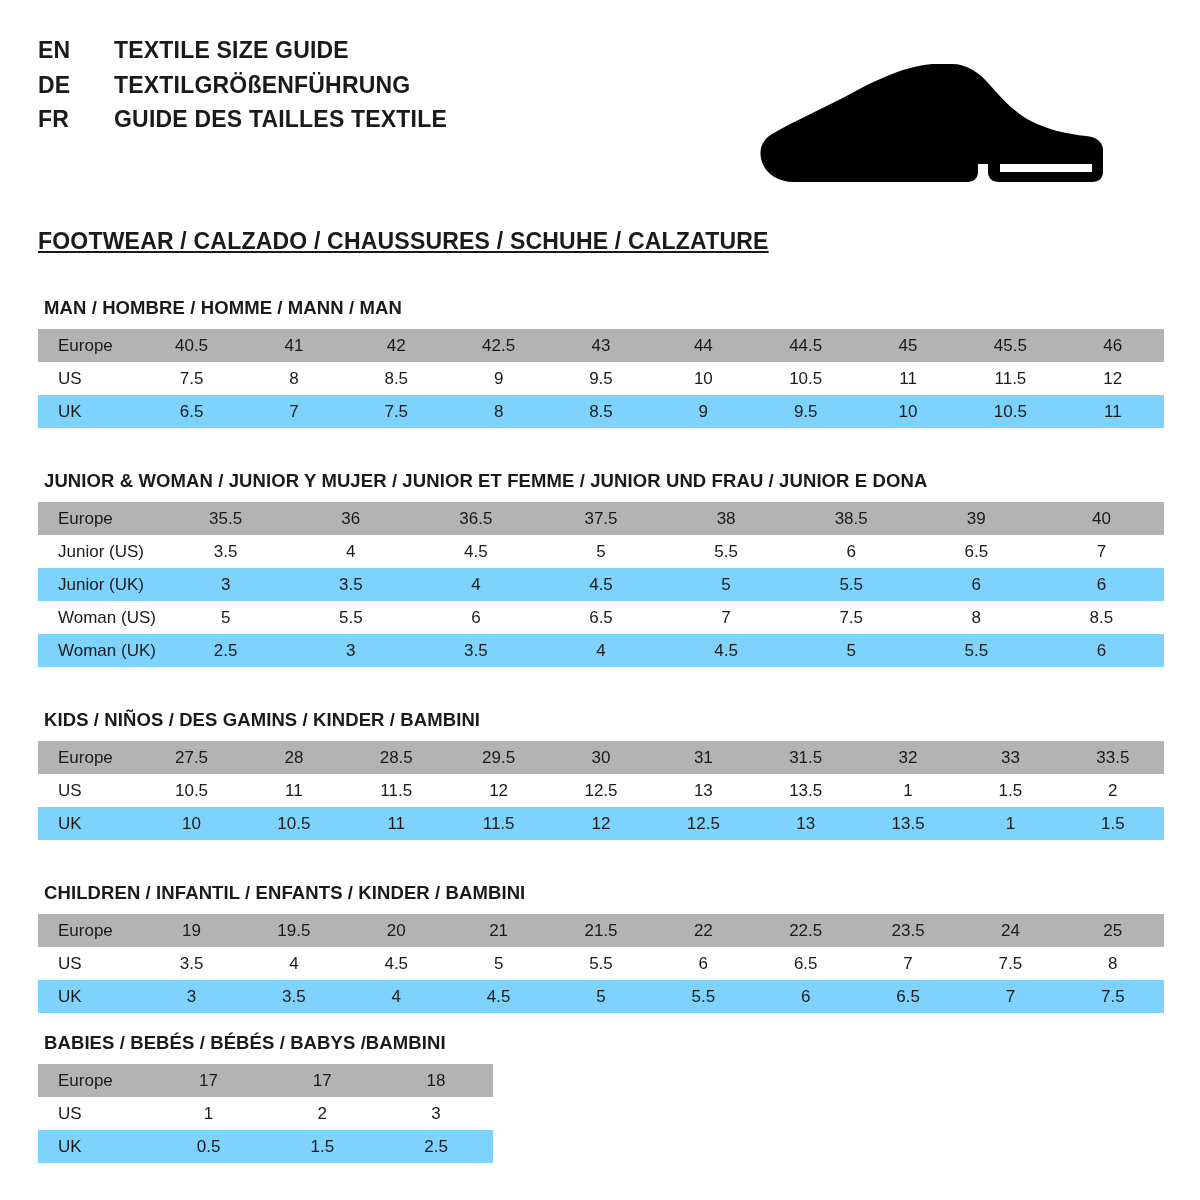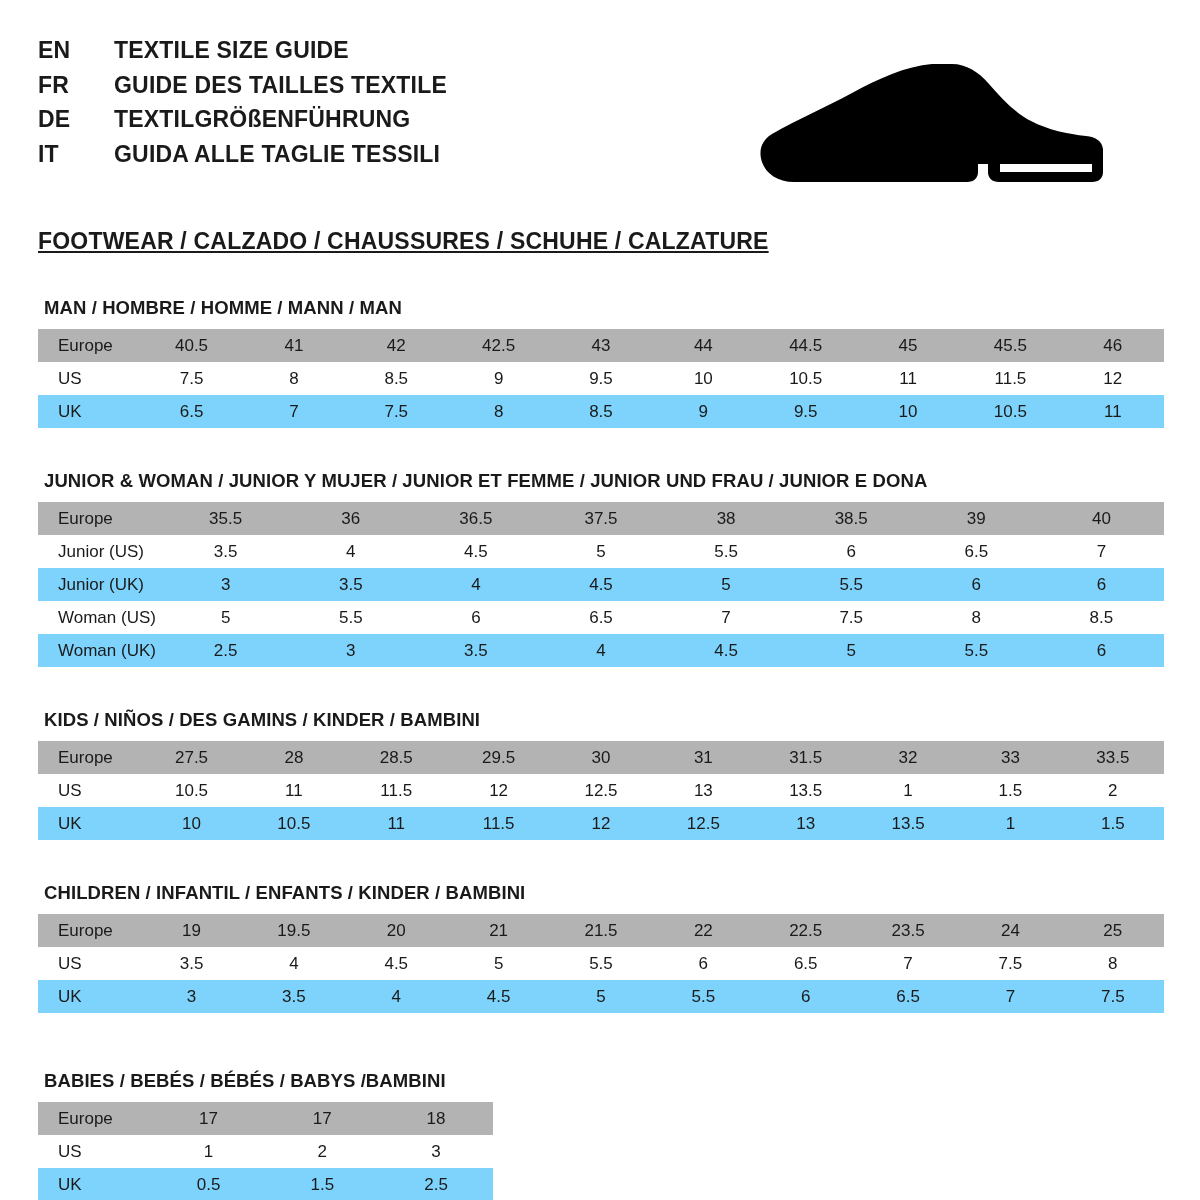--- a/index.html
+++ b/index.html
@@ -91,44 +91,40 @@
     background: #b3b3b3;
     font-weight: normal;
   }
   tr.zebra td {
     background: #7dd3fc;
   }
   tr td:first-child {
     text-align: left;
     padding-left: 20px;
   }
-  .sec-babies { margin-top: 57px; }
+  .sec-babies { margin-top: 19px; }
 </style>
 </head>
 <body>
 
 <div class="page">
 
   <div class="header">
     <div class="lang-block">
       <div class="lang-row">
         <span class="lang-code">EN</span>
         <span class="lang-text">TEXTILE SIZE GUIDE</span>
       </div>
       <div class="lang-row">
-        <span class="lang-code">FR</span>
-        <span class="lang-text">GUIDE DES TAILLES TEXTILE</span>
-      </div>
-      <div class="lang-row">
         <span class="lang-code">DE</span>
         <span class="lang-text">TEXTILGRÖßENFÜHRUNG</span>
       </div>
       <div class="lang-row">
-        <span class="lang-code">IT</span>
-        <span class="lang-text">GUIDA ALLE TAGLIE TESSILI</span>
+        <span class="lang-code">FR</span>
+        <span class="lang-text">GUIDE DES TAILLES TEXTILE</span>
       </div>
     </div>
 
     <div class="shoe-wrap">
       <svg width="350" height="130" viewBox="0 0 350 130" aria-hidden="true">
         <path fill="#000000" d="M196,4 C210,4 223,12 233,24 C245,38 258,52 275,61 C292,70 312,74 330,76
           C340,77 346,81 347,89 L347,112 C347,118 343,122 336,122 L243,122 C236,122 232,118 232,112
           L232,104 L222,104 L222,112 C222,118 218,122 211,122 L38,122 C22,122 10,114 6,102
           C2,90 6,80 16,74 C42,59 70,47 96,33 C122,19 150,6 176,4 Z"></path>
         <path fill="#ffffff" d="M244,104 L336,104 L336,112 L244,112 Z"></path>

